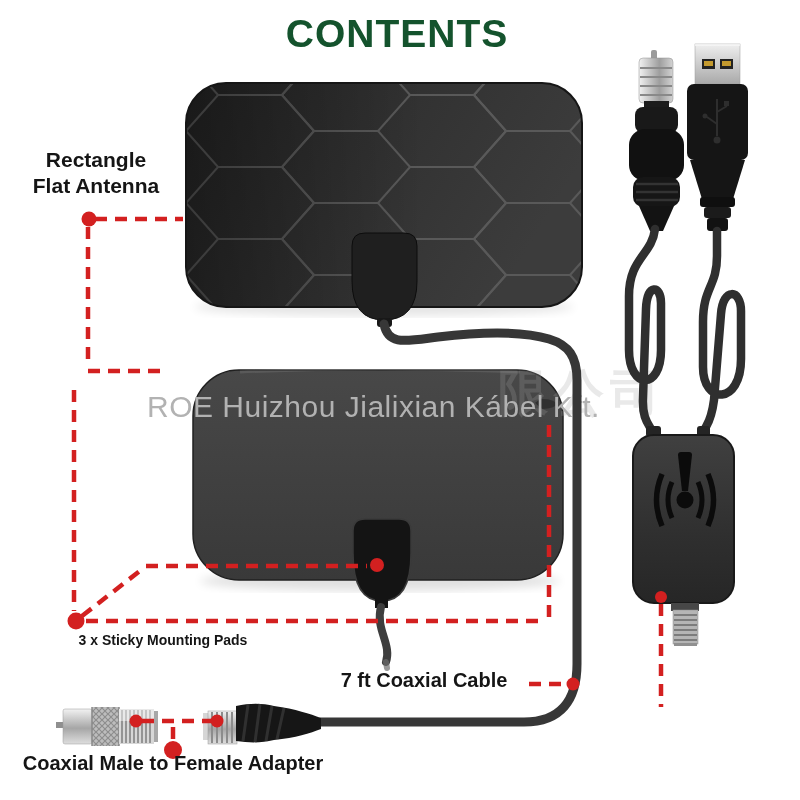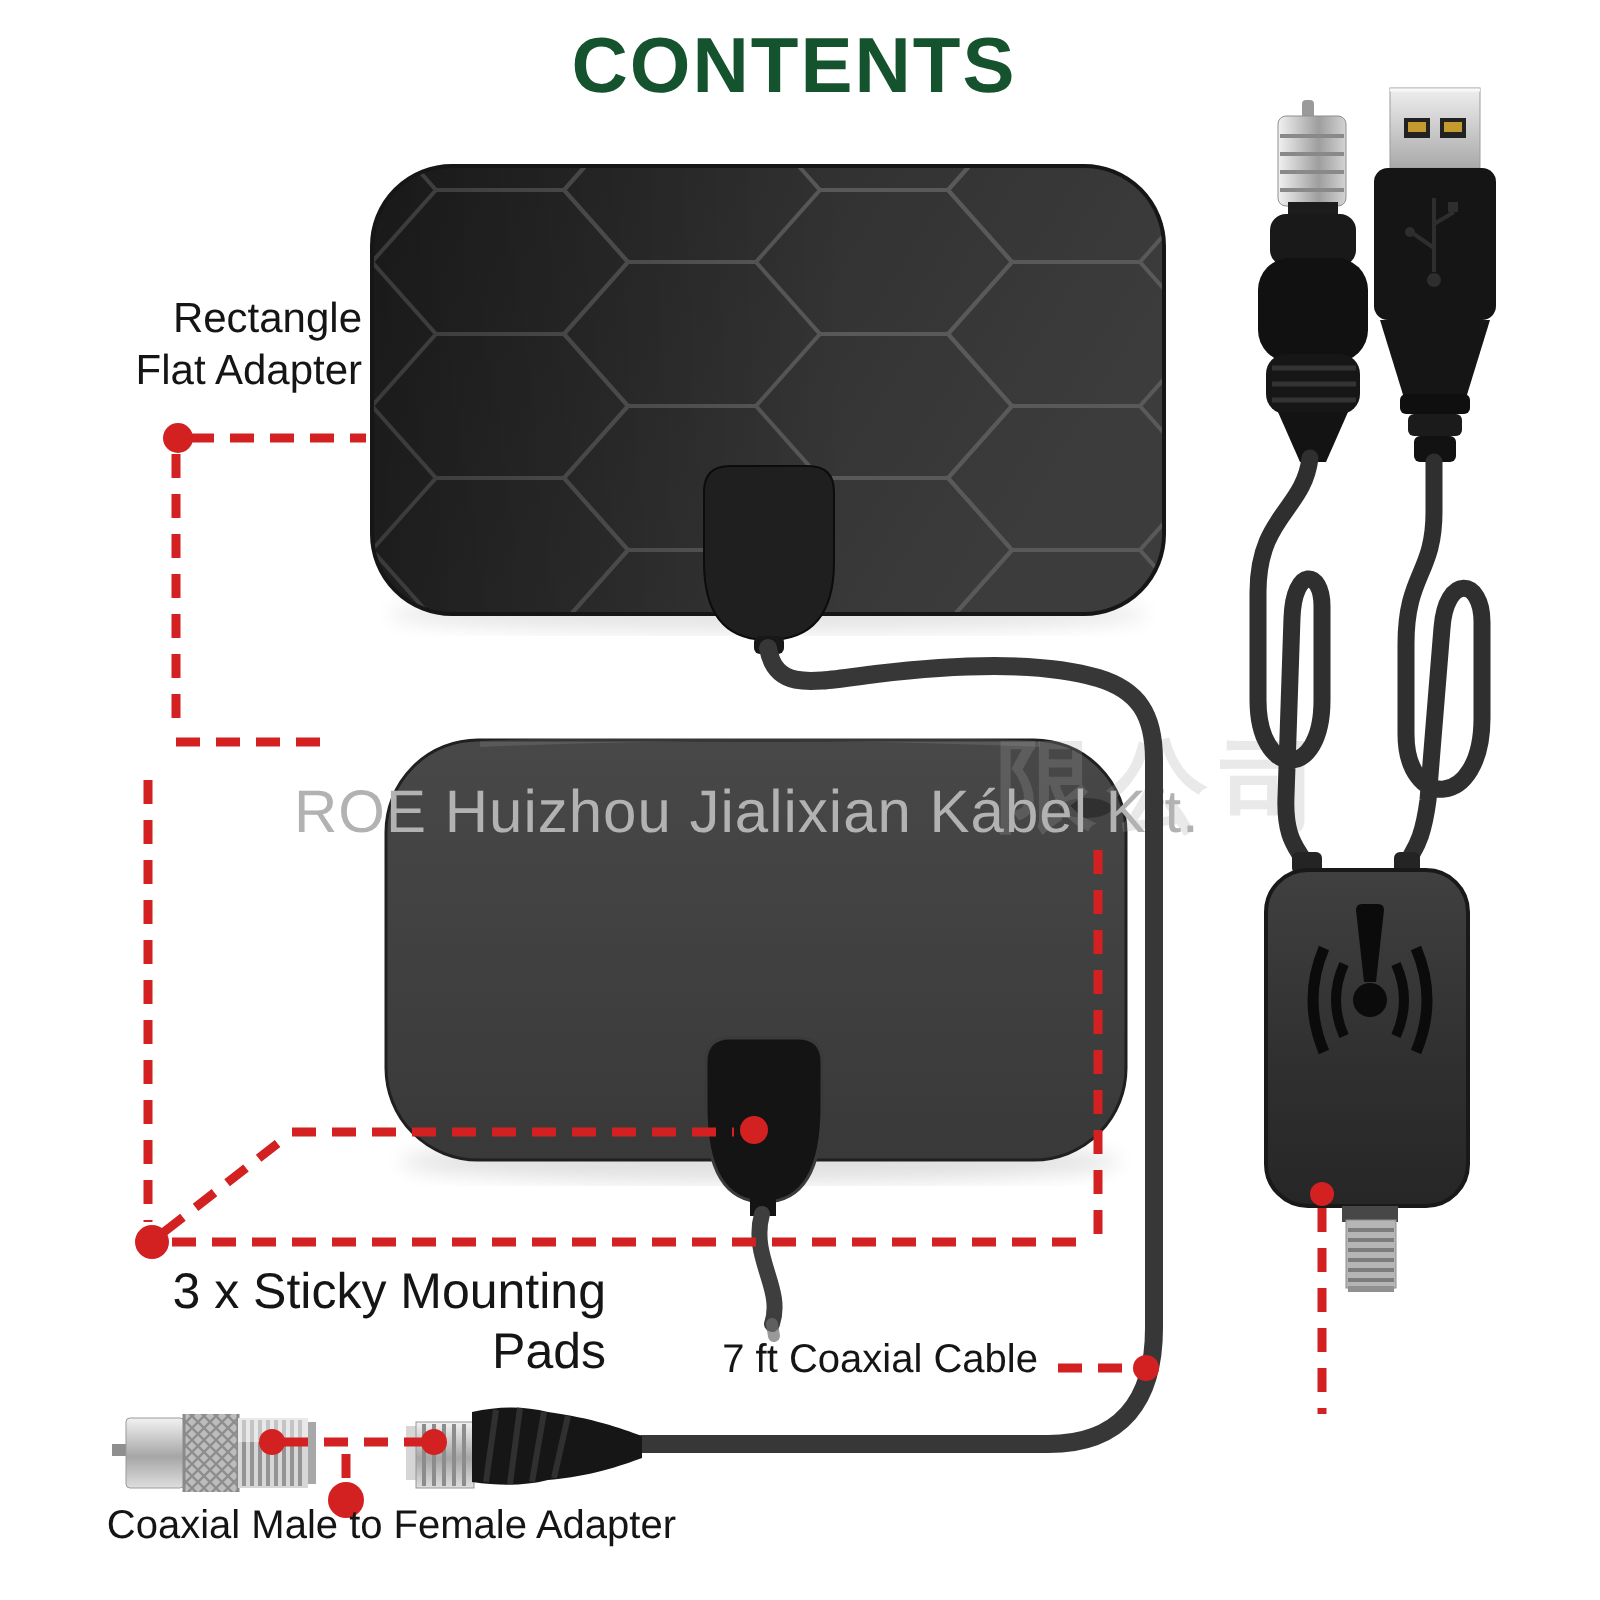--- a/index.html
+++ b/index.html
@@ -1,23 +1,23 @@
 <!DOCTYPE html>
 <html><head>
 <meta charset="utf-8">
 <style>
   html,body{margin:0;padding:0;background:#ffffff;}
   .stage{position:relative;width:800px;height:800px;background:#ffffff;overflow:hidden;
          font-family:"Liberation Sans",sans-serif;}
   .layer{position:absolute;left:0;top:0;width:800px;height:800px;}
-  .lbl{position:absolute;font-weight:normal;color:#151515;text-align:right;line-height:1.18;}
+  .lbl{position:absolute;font-weight:bold;color:#151515;text-align:center;line-height:1.18;}
   .title{position:absolute;left:227px;top:12px;width:340px;text-align:center;
          font-size:39px;font-weight:bold;letter-spacing:1px;color:#14532d;}
   .lbl-antenna{left:11px;top:147px;width:170px;font-size:21px;line-height:26px;}
-  .lbl-pads{left:23px;top:632px;width:280px;font-size:25px;}
+  .lbl-pads{left:23px;top:632px;width:280px;font-size:14px;}
   .lbl-cable{left:329px;top:669px;width:190px;font-size:20px;}
   .lbl-amp{left:599px;top:709px;width:175px;font-size:20px;}
   .lbl-adapter{left:8px;top:752px;width:330px;font-size:20px;}
   .wm{position:absolute;left:147px;top:390px;font-size:30px;font-weight:400;
       color:#b2b2b2;white-space:nowrap;letter-spacing:0.5px;}
   .wmcjk{position:absolute;left:498px;top:360px;font-size:50px;font-weight:bold;
       color:rgba(165,165,165,0.24);white-space:nowrap;letter-spacing:6px;}
 </style>
 </head>
 <body>
@@ -208,20 +208,20 @@
         <circle cx="217" cy="721" r="6.5"></circle>
         <circle cx="173" cy="750" r="9"></circle>
       </g>
     </g>
   </svg>
 
   <div class="title">CONTENTS</div>
 
   <div class="lbl lbl-antenna">
     <div>Rectangle</div>
-    <div>Flat Adapter</div>
+    <div>Flat Antenna</div>
   </div>
 
   <div class="lbl lbl-pads">3 x Sticky Mounting Pads</div>
   <div class="lbl lbl-cable">7 ft Coaxial Cable</div>
   <div class="lbl lbl-adapter">Coaxial Male to Female Adapter</div>
 
 </div>
 
 </body></html>

